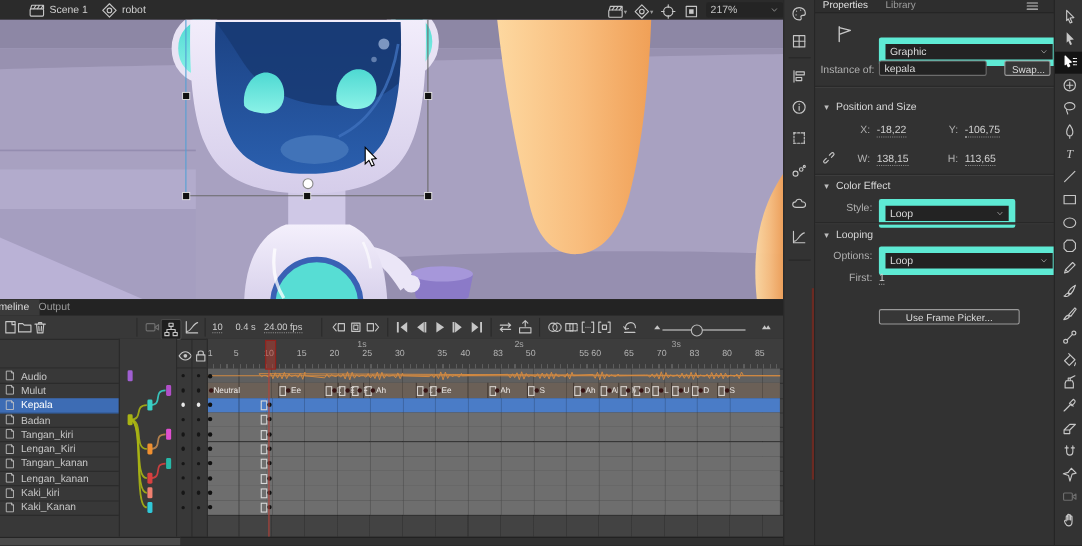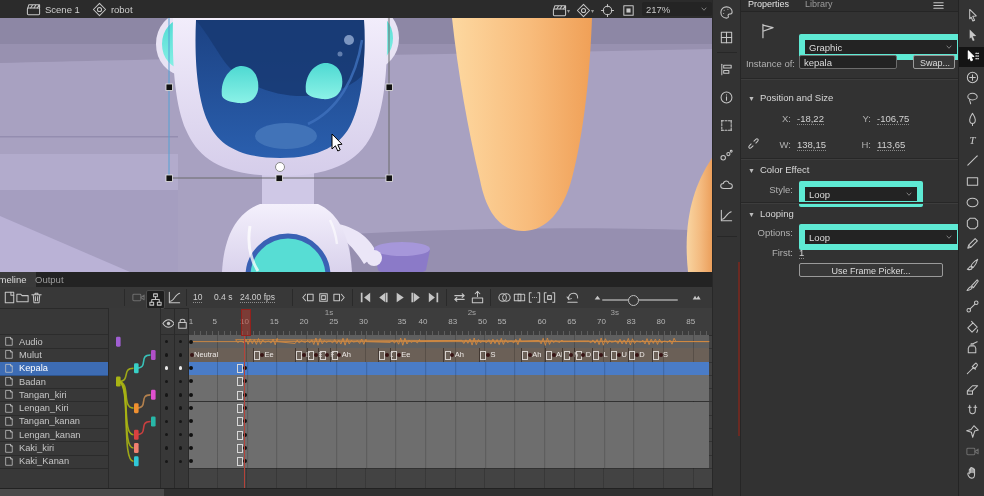--- a/index.html
+++ b/index.html
@@ -426,21 +426,21 @@
           <span class="rnum" style="left: 16.775px;">5</span>
           <span class="rnum" style="left: 46.525px;">10</span>
           <span class="rnum" style="left: 76.275px;">15</span>
           <span class="rnum" style="left: 106.025px;">20</span>
           <span class="rnum" style="left: 135.775px;">25</span>
           <span class="rnum" style="left: 165.525px;">30</span>
           <span class="rnum" style="left: 204px;">35</span>
           <span class="rnum" style="left: 225.025px;">40</span>
           <span class="rnum" style="left: 254.775px;">83</span>
           <span class="rnum" style="left: 284.525px;">50</span>
-          <span class="rnum" style="left: 304px;">55</span>
+          <span class="rnum" style="left: 333px;">55</span>
           <span class="rnum" style="left: 344.025px;">60</span>
           <span class="rnum" style="left: 373.775px;">65</span>
           <span class="rnum" style="left: 403.525px;">70</span>
           <span class="rnum" style="left: 433.275px;">83</span>
           <span class="rnum" style="left: 463.025px;">80</span>
           <span class="rnum" style="left: 492.775px;">85</span>
           <span class="rsec" style="left: 136.85px;">1s</span>
           <span class="rsec" style="left: 279.65px;">2s</span>
           <span class="rsec" style="left: 422.45px;">3s</span>
         </div>
@@ -684,21 +684,21 @@
     <div class="sect-hd" style="top:208px"><span class="tri">▼</span><span>Looping</span></div>
     <span class="plabel" style="left:8px;top:227px;width:44px">Options:</span>
     <div class="dd" style="left:58px;top:224px;width:144px">
       <span>Loop</span>
       <span class="ic"><svg viewBox="0 0 16 16" width="8" height="8">
             <path d="M4 6 L8 10.5 L12 6"></path>
           </svg></span>
     </div>
     <span class="plabel" style="left:18px;top:247px;width:34px">First:</span>
     <span class="pval" style="left:58px;top:247px">1</span>
-    <button class="pbtn" style="left:58px;top:263px;width:144px">Use Frame Picker...</button>
+    <button class="pbtn" style="left:58px;top:281px;width:128px">Use Frame Picker...</button>
     <div class="abs" style="left:-3px;top:262px;width:2px;height:174px;background:#6b2a22"></div>
   </div>
 
   <div id="tools" class="abs">
       <div class="tool ic" style="top: 5px;">
         <svg viewBox="0 0 16 16" width="15" height="15">
           <path d="M5 1.5 L12 8.5 L8.3 8.9 L10.2 13 L8.4 13.8 L6.6 9.8 L5 11.5 Z"></path>
         </svg>
       </div>
       <div class="tool ic" style="top: 25.8px;">

